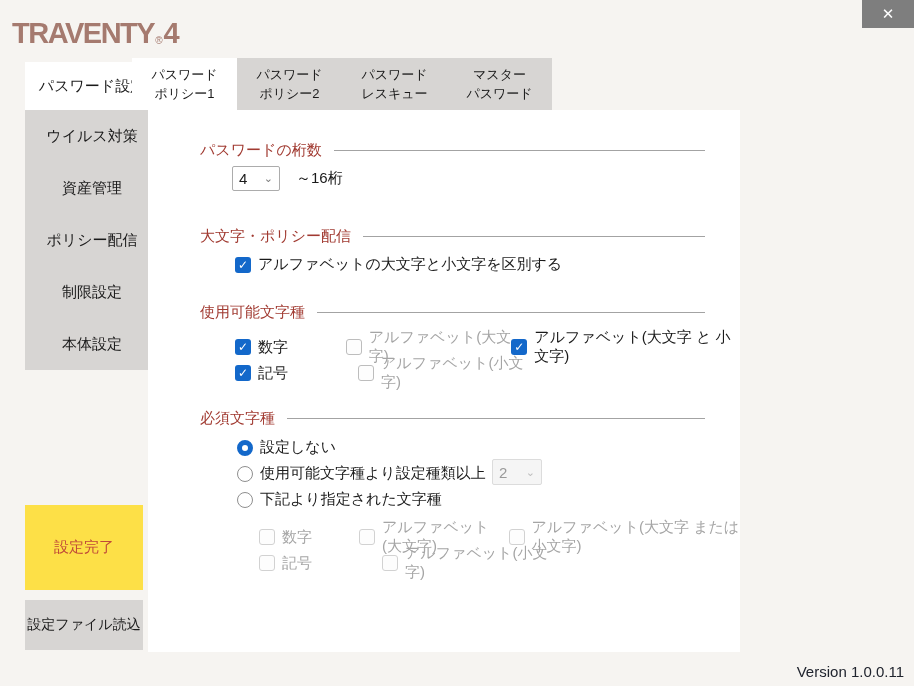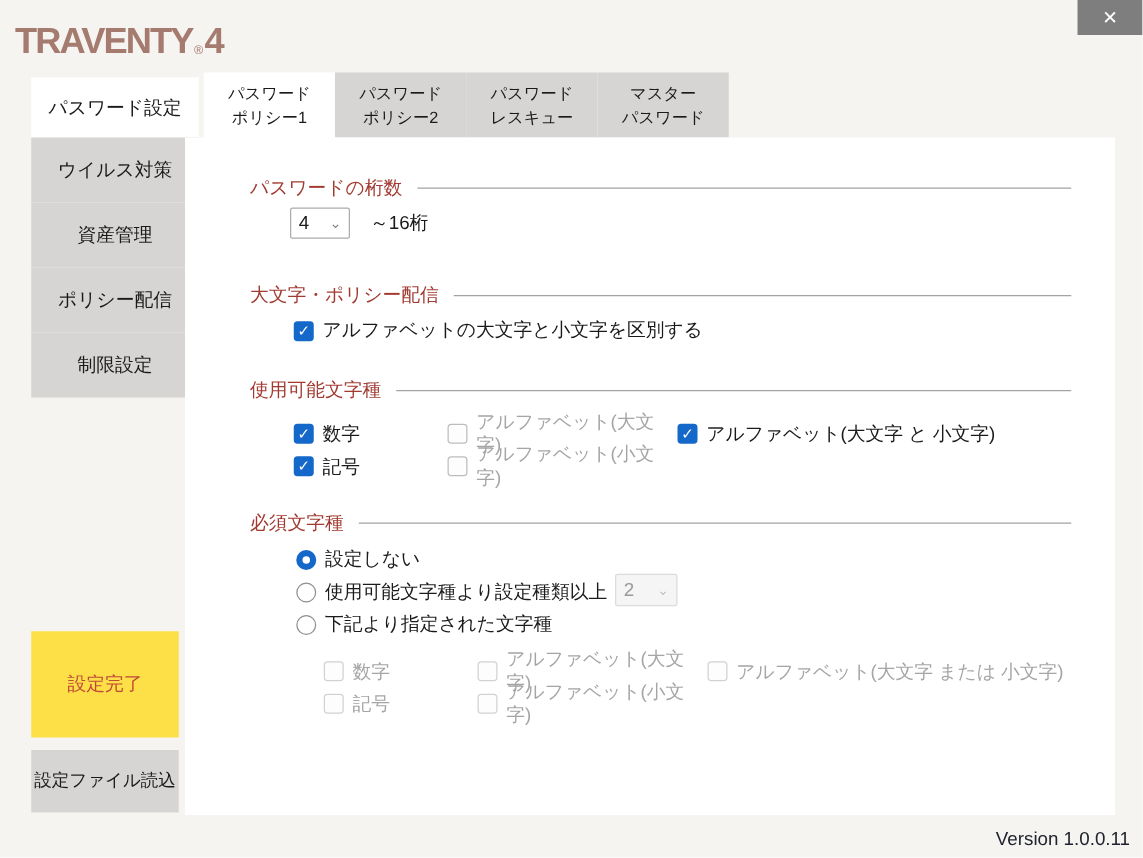--- a/index.html
+++ b/index.html
@@ -17,27 +17,27 @@
   .logo .num{font-size:29px;font-weight:bold;line-height:34px;}
   .logo .tool{font-size:17px;font-weight:bold;margin-left:14px;margin-bottom:4px;}
 
   
   .sidebar{position:absolute;left:25px;top:62px;width:134px;}
   .side-item{display:flex;align-items:center;justify-content:center;font-size:15px;color:#1a1a1a;
     background:#d7d5d3;height:52px;cursor:pointer;}
   .side-item.active{background:#ffffff;height:48px;}
 
   
-  .tabs{position:absolute;left:163px;top:58px;display:flex;}
+  .tabs{position:absolute;left:132px;top:58px;display:flex;}
   .tab{width:105px;height:52px;background:#d7d5d3;text-align:center;font-size:13px;line-height:19px;
     padding-top:7px;box-sizing:border-box;color:#1a1a1a;cursor:pointer;}
   .tab.active{background:#ffffff;}
 
   
-  .panel{position:absolute;left:148px;top:110px;width:744px;height:542px;background:#ffffff;}
+  .panel{position:absolute;left:148px;top:110px;width:592px;height:542px;background:#ffffff;}
 
   .sec-head{position:absolute;left:52px;right:35px;display:flex;align-items:center;gap:12px;
     color:#a13a31;font-size:15px;height:18px;}
   .sec-head .rule{flex:1;height:1px;background:#a3a3a3;}
 
   .sel{box-sizing:border-box;display:inline-flex;align-items:center;justify-content:space-between;
     border:1px solid #acacac;border-radius:2px;background:#fff;padding:0 6px;font-size:15px;color:#1a1a1a;cursor:pointer;}
   .sel .chev{color:#7a7a7a;font-size:11px;margin-left:6px;}
   .sel.dis{background:#f5f5f5;border-color:#dcdcdc;color:#9a9a9a;cursor:default;}
   .sel.dis .chev{color:#bdbdbd;}
@@ -81,20 +81,21 @@
     <span class="reg">®</span>
     <span class="num">4</span>
   </div>
 
   <div class="sidebar">
     <div class="side-item active">パスワード設定</div>
     <div class="side-item">ウイルス対策</div>
     <div class="side-item">資産管理</div>
     <div class="side-item">ポリシー配信</div>
     <div class="side-item">制限設定</div>
+    <div class="side-item">本体設定</div>
   </div>
 
   <div class="tabs">
     <div class="tab active">
       <div>パスワード</div>
       <div>ポリシー1</div>
     </div>
     <div class="tab">
       <div>パスワード</div>
       <div>ポリシー2</div>

